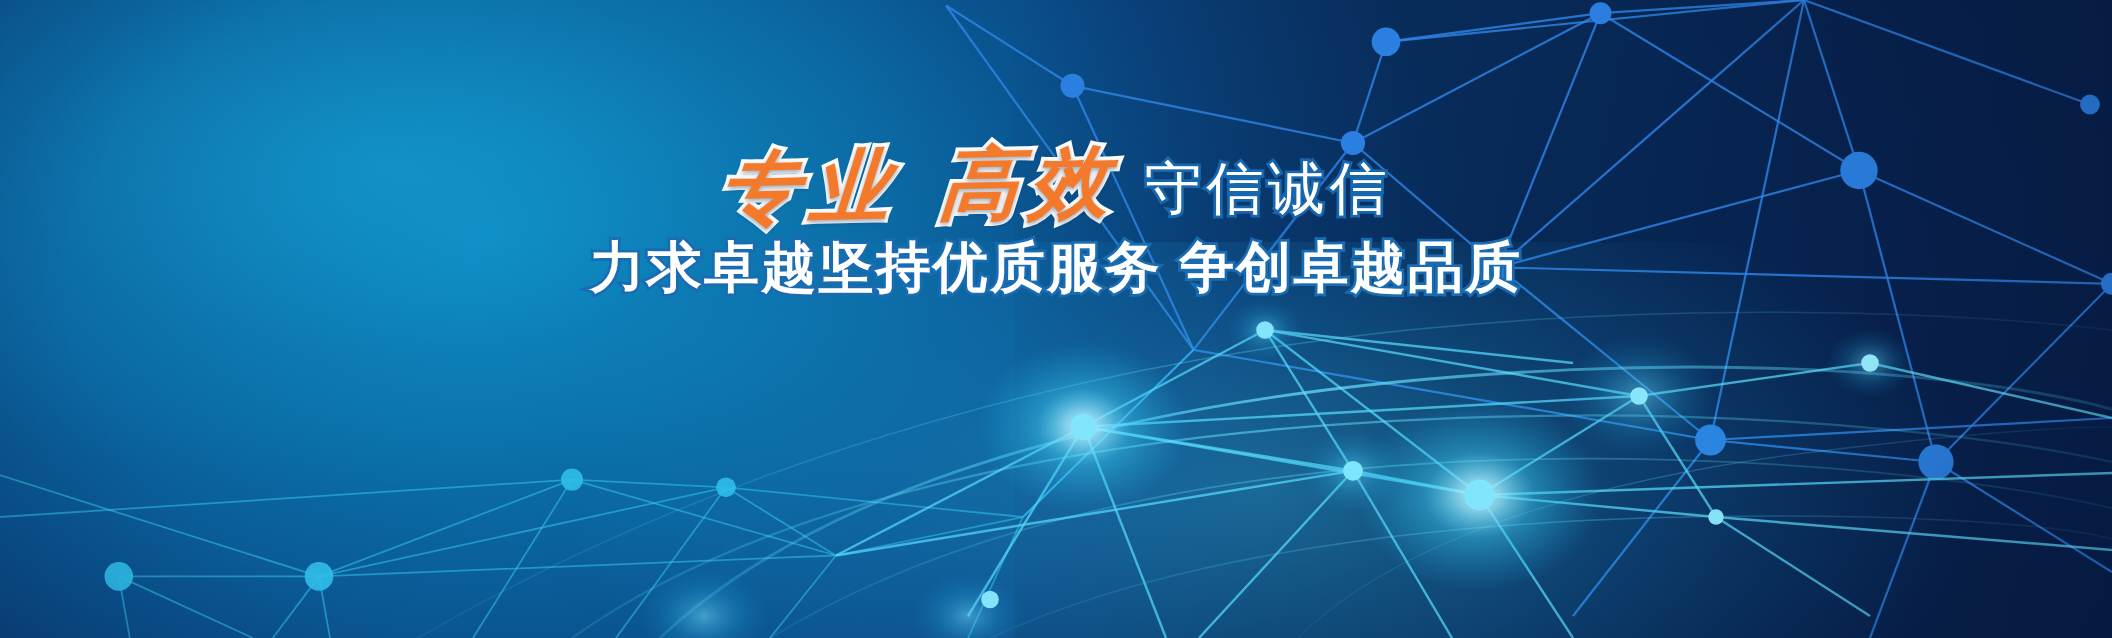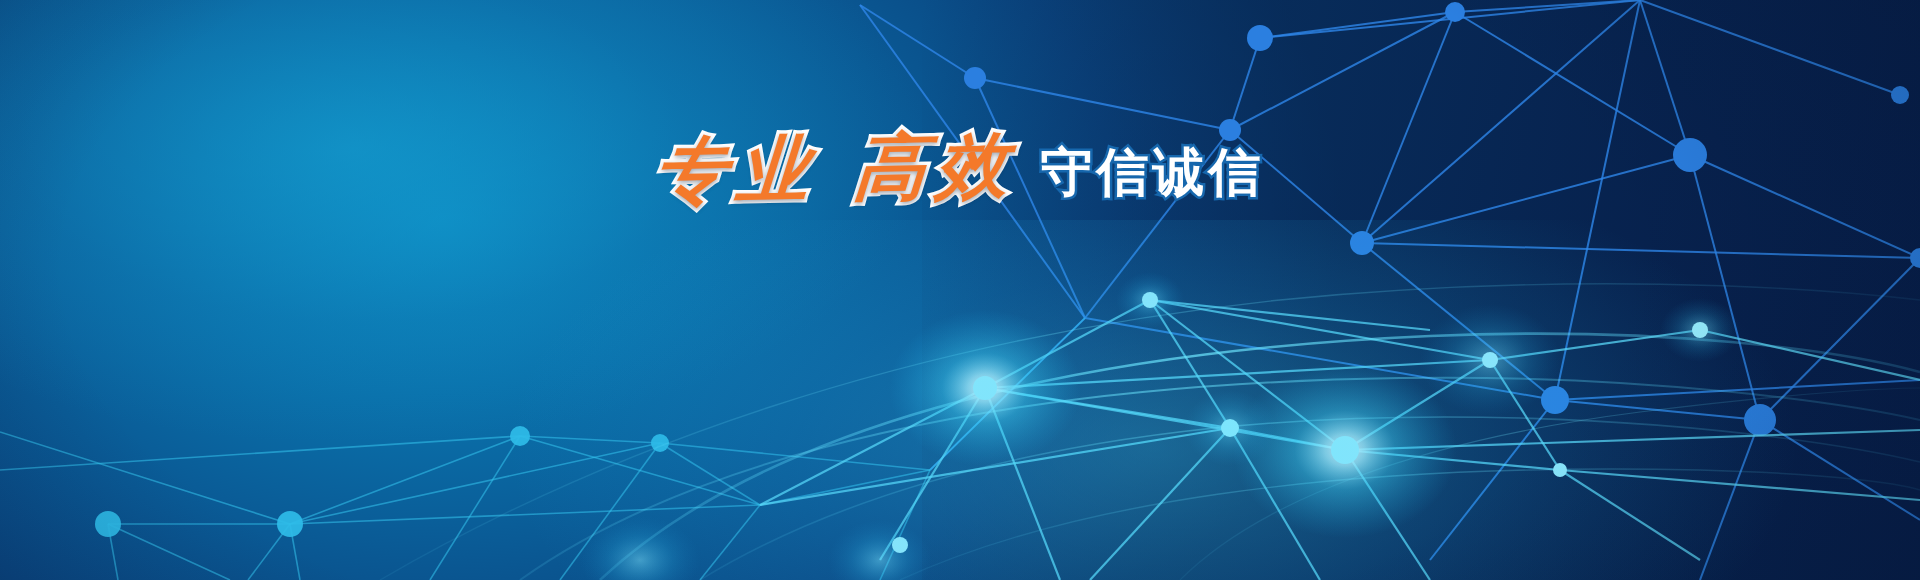--- a/index.html
+++ b/index.html
@@ -65,21 +65,21 @@
     -webkit-text-stroke:7px #ffffff;
     paint-order:stroke fill;
     text-shadow:0 2px 5px rgba(3,24,54,0.40);
     transform:skewX(-5deg) rotate(-1.2deg);
     vertical-align:middle;
   }
   .hl-white{
     display:inline-block;
     font-family:"Liberation Sans", sans-serif;
     font-size:52px;
-    font-weight:bold;
+    font-weight:normal;
     letter-spacing:4px;
     color:#ffffff;
     -webkit-text-stroke:5px #1667ad;
     paint-order:stroke fill;
     margin-left:22px;
     vertical-align:middle;
     position:relative;
     top:4px;
   }
   .subline{
@@ -259,15 +259,18 @@
     </g>
   </svg>
 
   <div class="bg-bottom-glow"></div>
   <div class="bg-vignette"></div>
 
   <div class="copy">
     <div class="headline">
       <span class="hl-orange">专业 高效</span><span class="hl-white">守信诚信</span>
     </div>
+    <div class="subline">
+      <span class="sub-white">力求卓越坚持优质服务  争创卓越品质</span>
+    </div>
   </div>
 
 </div>
 
 </body></html>

